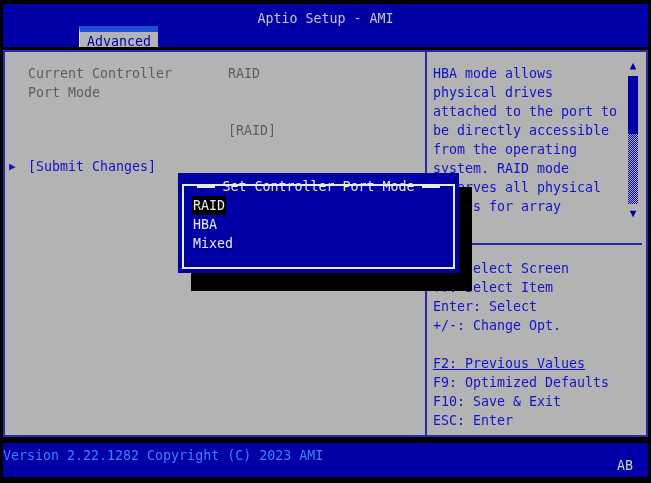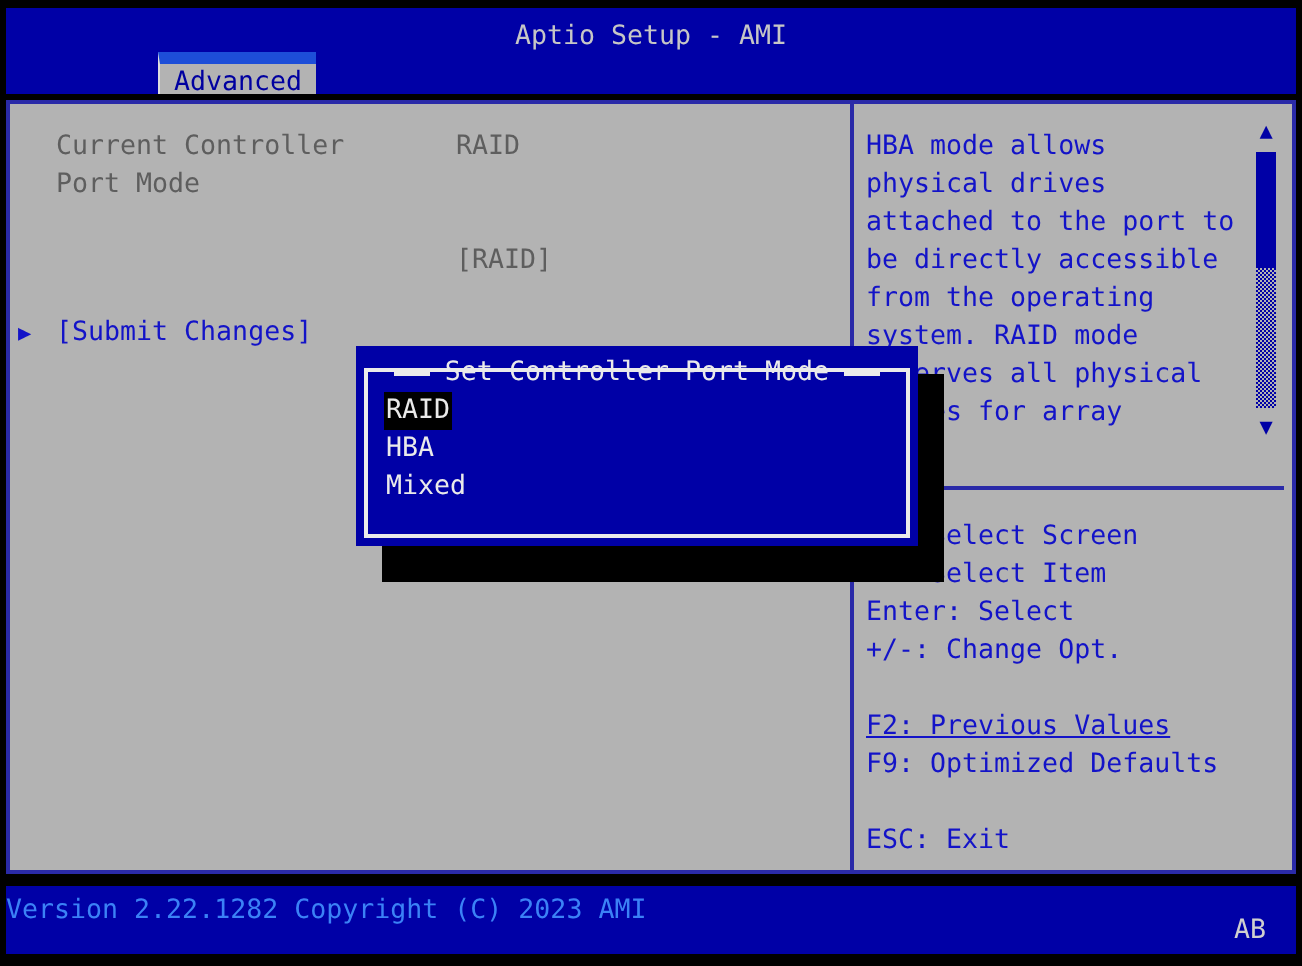--- a/index.html
+++ b/index.html
@@ -152,21 +152,22 @@
     </div>
 
     <div class="help-separator"></div>
 
     <div class="key-line" style="top:207px;">→←: Select Screen</div>
     <div class="key-line" style="top:226px;">↑↓: Select Item</div>
     <div class="key-line" style="top:245px;">Enter: Select</div>
     <div class="key-line" style="top:264px;">+/-: Change Opt.</div>
     <div class="key-line" style="top:302px;text-decoration:underline;">F2: Previous Values</div>
     <div class="key-line" style="top:321px;">F9: Optimized Defaults</div>
-    <div class="key-line" style="top:359px;">ESC: Exit</div>
+    <div class="key-line" style="top:340px;">F10: Save &amp; Exit</div>
+    <div class="key-line" style="top:359px;">ESC: Enter</div>
   </div>
 
   <div class="dialog-shadow"></div>
 
   <div class="dialog">
     <div class="dialog-border"></div>
     <div class="dialog-title-row">Set Controller Port Mode</div>
     <div class="dialog-option opt-0 selected">RAID</div>
     <div class="dialog-option opt-1">HBA</div>
     <div class="dialog-option opt-2">Mixed</div>

